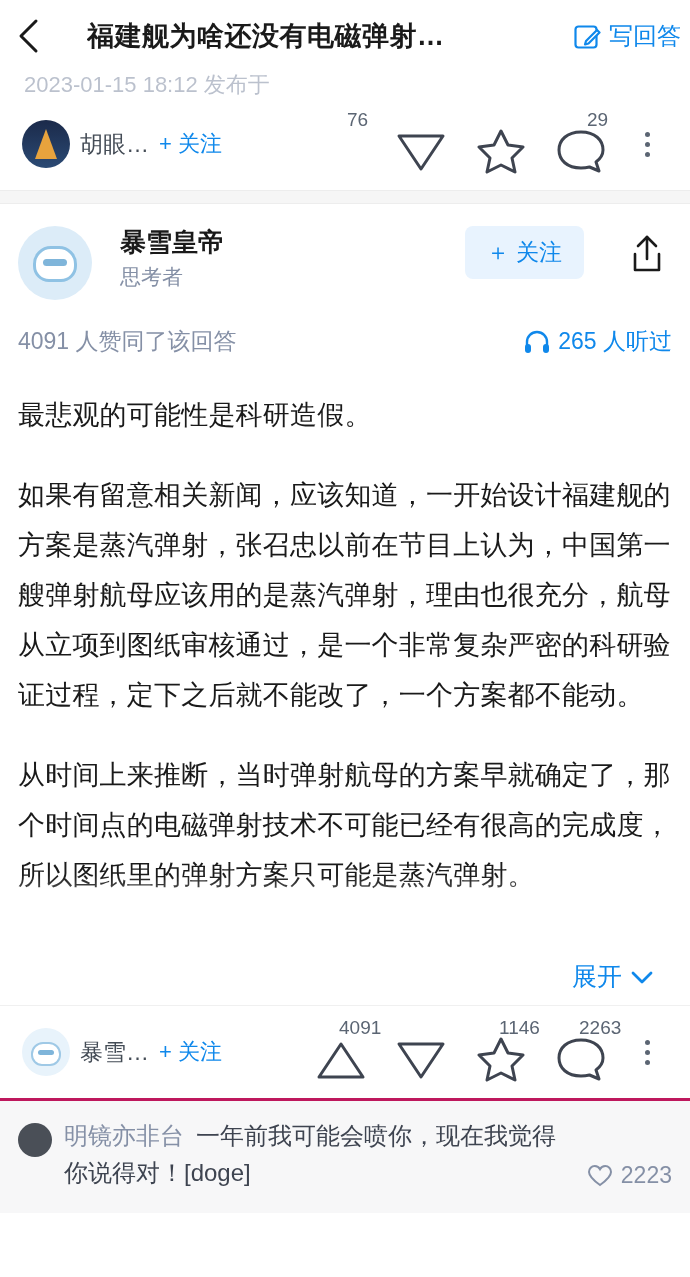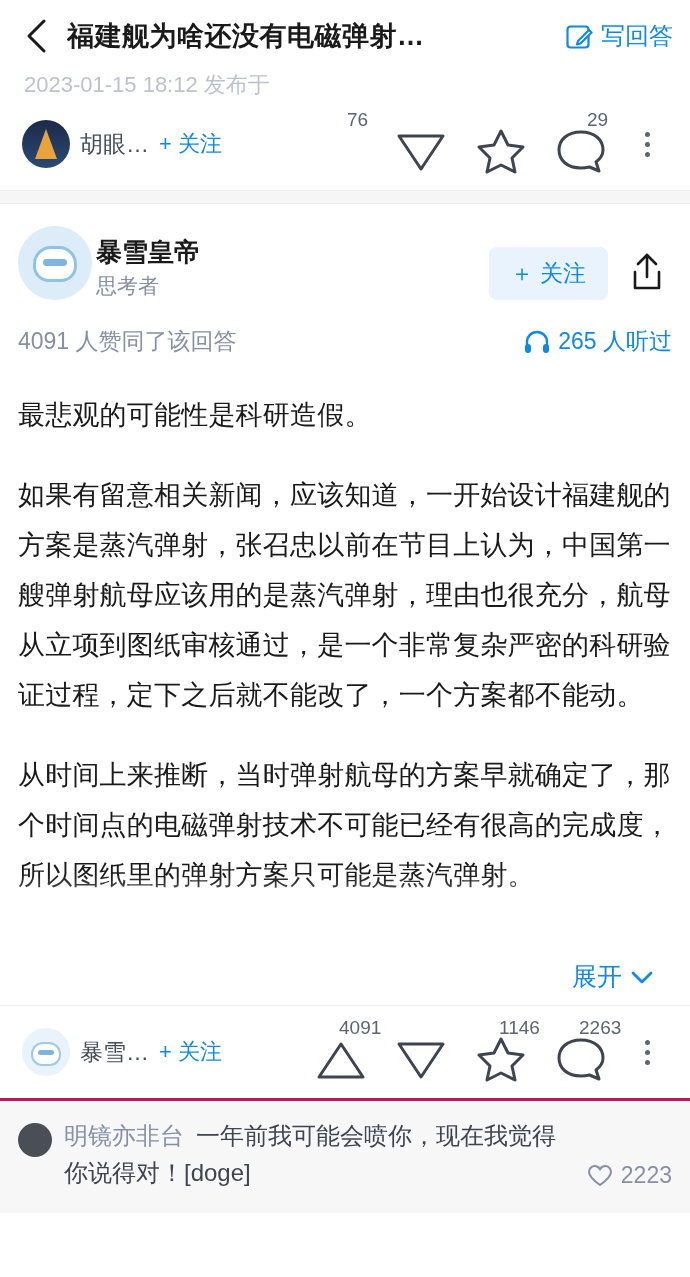--- a/index.html
+++ b/index.html
@@ -21,23 +21,24 @@
     position: relative;
     background: #ffffff;
     overflow: hidden;
   }
 
   
   .header {
     height: 72px;
     display: flex;
     align-items: center;
-    padding: 0 17px;
+    padding: 0 9px;
     box-sizing: border-box;
     background: #ffffff;
+    gap: 28px;
   }
   .back-btn {
     width: 40px;
     height: 40px;
     display: flex;
     align-items: center;
     justify-content: center;
     flex: 0 0 auto;
   }
   .back-btn svg { display:block; }
@@ -211,22 +212,22 @@
   }
 
   
   .answer {
     padding: 22px 18px 0 18px;
     box-sizing: border-box;
     position: relative;
   }
   .author-row {
     display: flex;
-    align-items: flex-end;
-    gap: 4px;
+    align-items: flex-start;
+    gap: 28px;
   }
   .avatar-lg {
     width: 74px;
     height: 74px;
     border-radius: 50%;
     flex: 0 0 auto;
     position: relative;
     overflow: hidden;
     background: #dcecf8;
   }

